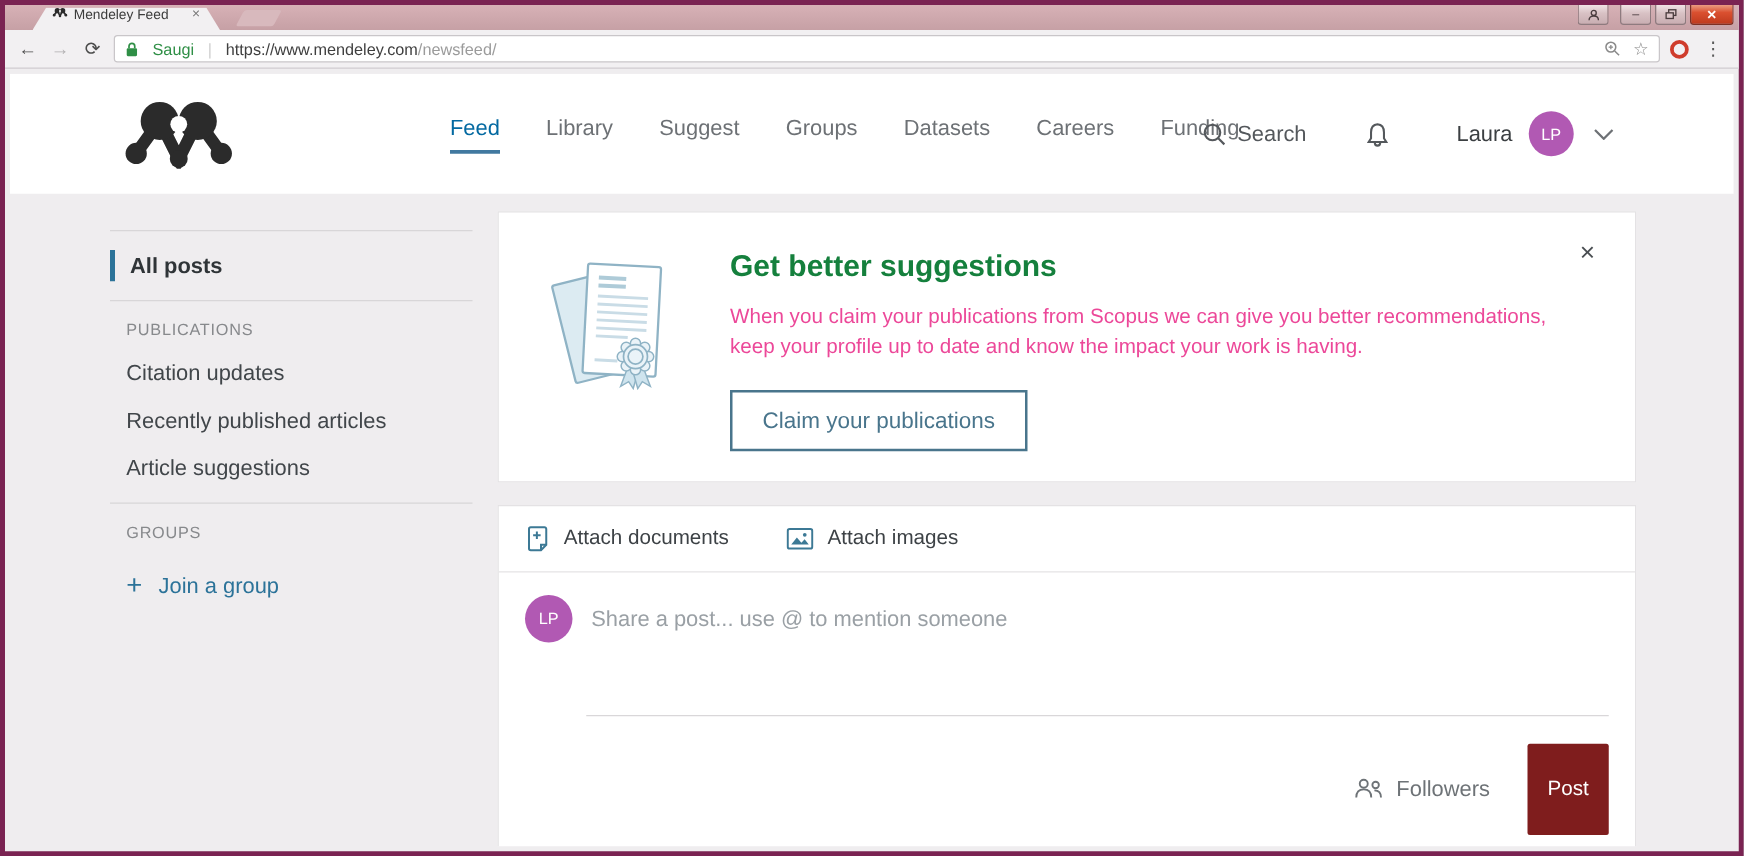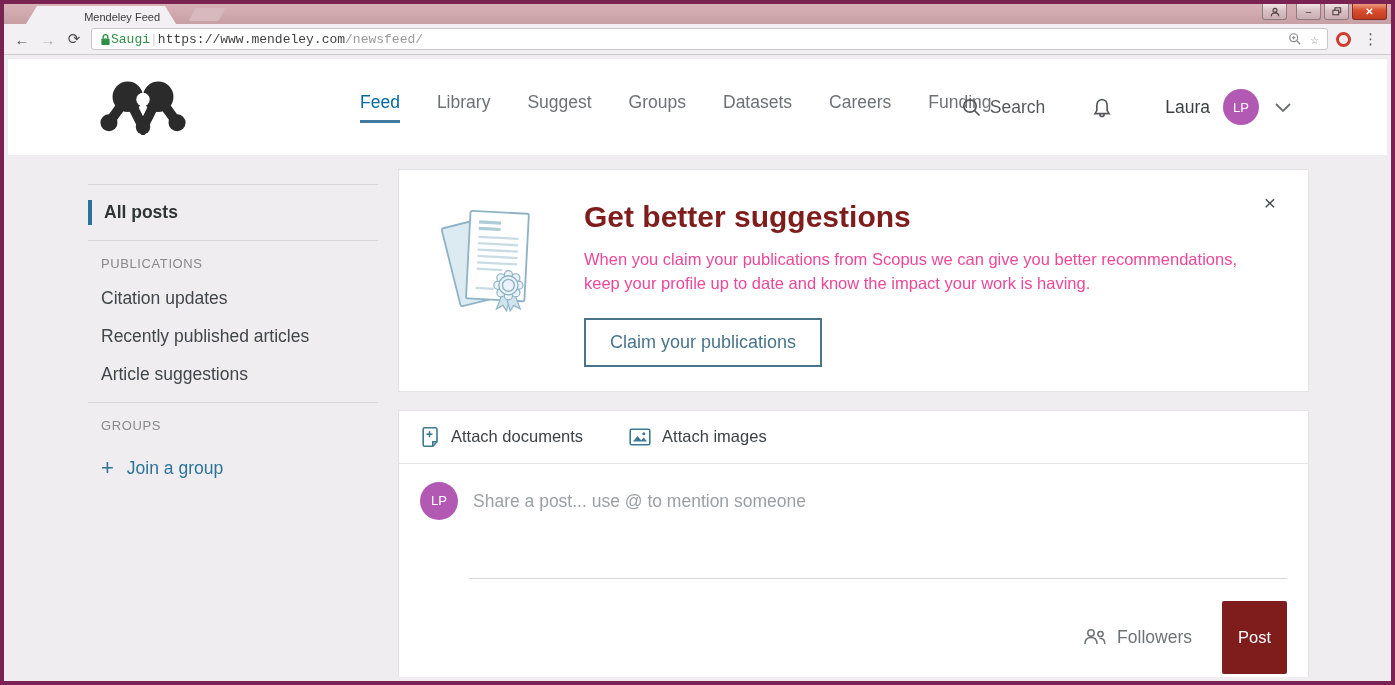--- a/index.html
+++ b/index.html
@@ -3,34 +3,34 @@
 <meta charset="utf-8">
 <style>
   * { margin:0; padding:0; box-sizing:border-box; }
   body { background:#5a5a5a; font-family:"Liberation Sans", sans-serif; }
   .window { width:1395px; height:685px; border:4px solid #7a2352; position:relative; overflow:hidden; background:#efedef; }
 
   
   .titlebar { height:20px; background:linear-gradient(#d7b1b6,#c6a0a5); position:relative; }
   .tab { position:absolute; left:22px; top:2px; width:150px; height:18px; background:#f2f0f2;
          clip-path:polygon(11px 0, calc(100% - 11px) 0, 100% 100%, 0 100%);
-         display:flex; align-items:flex-end; padding:0 16px; gap:5px;flex-direction:column; }
+         display:flex; align-items:flex-start; padding:0 16px; gap:5px; }
   .tab-label { font-size:11px; color:#3c3c3c; white-space:nowrap; }
   .tab-close { margin-left:auto; font-size:11px; color:#777; line-height:1; cursor:default; }
   .newtab { position:absolute; left:188px; top:4px; width:30px; height:13px; background:#d8b9bd; transform:skewX(-28deg); border-radius:2px; }
   .wcontrols { position:absolute; right:4px; top:0; display:flex; gap:3px; }
   .wbtn { width:25px; height:16px; background:linear-gradient(#f0e3e5,#d8c1c4 45%,#c9aeb2); border:1px solid #8e7b7f; border-top:none;
           border-radius:0 0 3px 3px; display:flex; align-items:center; justify-content:center; color:#4a3c3e; font-size:10px; }
   .wbtn.profile { margin-right:6px; }
   .wbtn.close { width:35px; background:linear-gradient(#eb9c82,#da5030 40%,#bf3a1e); border-color:#7e3024; color:#fff; font-weight:bold; }
 
   .toolbar { height:31px; background:#f2f0f2; border-bottom:1px solid #cfcccf; display:flex; align-items:center; padding:0 9px; gap:8px; }
   .navglyph { font-size:15px; color:#4c4c4c; width:18px; text-align:center; }
   .navglyph.disabled { color:#b2b0b2; }
-  .omnibox { flex:1; height:22px; background:#fff; border:1px solid #c9c6c9; border-radius:3px; display:flex; align-items:center; padding:10px 8px; gap:0; font-size:13px;font-family:Liberation Mono, monospace; }
+  .omnibox { flex:1; height:22px; background:#fff; border:1px solid #c9c6c9; border-radius:3px; display:flex; align-items:center; padding:10px 8px; gap:11px; font-size:13px; }
   .secure-label { color:#2f8f46; }
   .omni-sep { color:#cfcfcf; }
   .url-main { color:#3f3f3f; }
   .url-path { color:#9b9b9b; }
   .omni-right { margin-left:auto; display:flex; align-items:center; gap:9px; }
   .star { font-size:14px; color:#8a8a8a; }
   .ext-o { width:15px; height:15px; border:3px solid #cf3c2c; border-radius:50%; }
   .menu-dots { font-size:15px; color:#5a5a5a; padding:0 4px; }
 
   
@@ -59,21 +59,21 @@
   .join-group { display:flex; align-items:center; gap:13px; color:#2c7399; font-size:17.5px; margin-top:24px; cursor:pointer; }
   .join-plus { font-size:22px; font-weight:400; line-height:1; }
 
   .main-col { position:absolute; left:390px; top:14px; width:911px; }
   .card { background:#fff; border:1px solid #e4e2e4; }
   .suggestion-card { position:relative; padding:30px 36px 24px 40px; }
   .card-close { position:absolute; top:22px; right:32px; font-size:21px; color:#4a4e52; cursor:pointer; line-height:1; }
   .sugg-flex { display:flex; }
   .illus { width:105px; flex:none; padding-top:2px; }
   .sugg-text { padding-left:40px; }
-  .sugg-title { font-size:30px; font-weight:bold; color:#7f1d1d; margin-bottom:14px; }
+  .sugg-title { font-size:24px; font-weight:bold; color:#15803d; margin-bottom:14px; }
   .sugg-body { font-size:16.5px; color:#ec4899; line-height:1.45; max-width:668px; }
   .claim-btn { display:inline-block; margin-top:22px; padding:12px 24px; border:2px solid #49758c; color:#49758c; font-size:18px; background:#fff; cursor:pointer; font-family:"Liberation Sans", sans-serif; }
 
   .composer-card { margin-top:18px; }
   .attach-row { display:flex; align-items:center; gap:46px; padding:15px 21px; }
   .attach-item { display:flex; align-items:center; gap:11px; font-size:16.5px; color:#3d4246; cursor:pointer; }
   .card-divider { border:none; border-top:1px solid #e5e3e5; }
   .compose-row { display:flex; padding:18px 21px 0; }
   .avatar.small { width:38px; height:38px; margin-left:0; flex:none; }
   .placeholder { margin:9px 0 0 15px; font-size:17.5px; color:#9aa0a5; }

